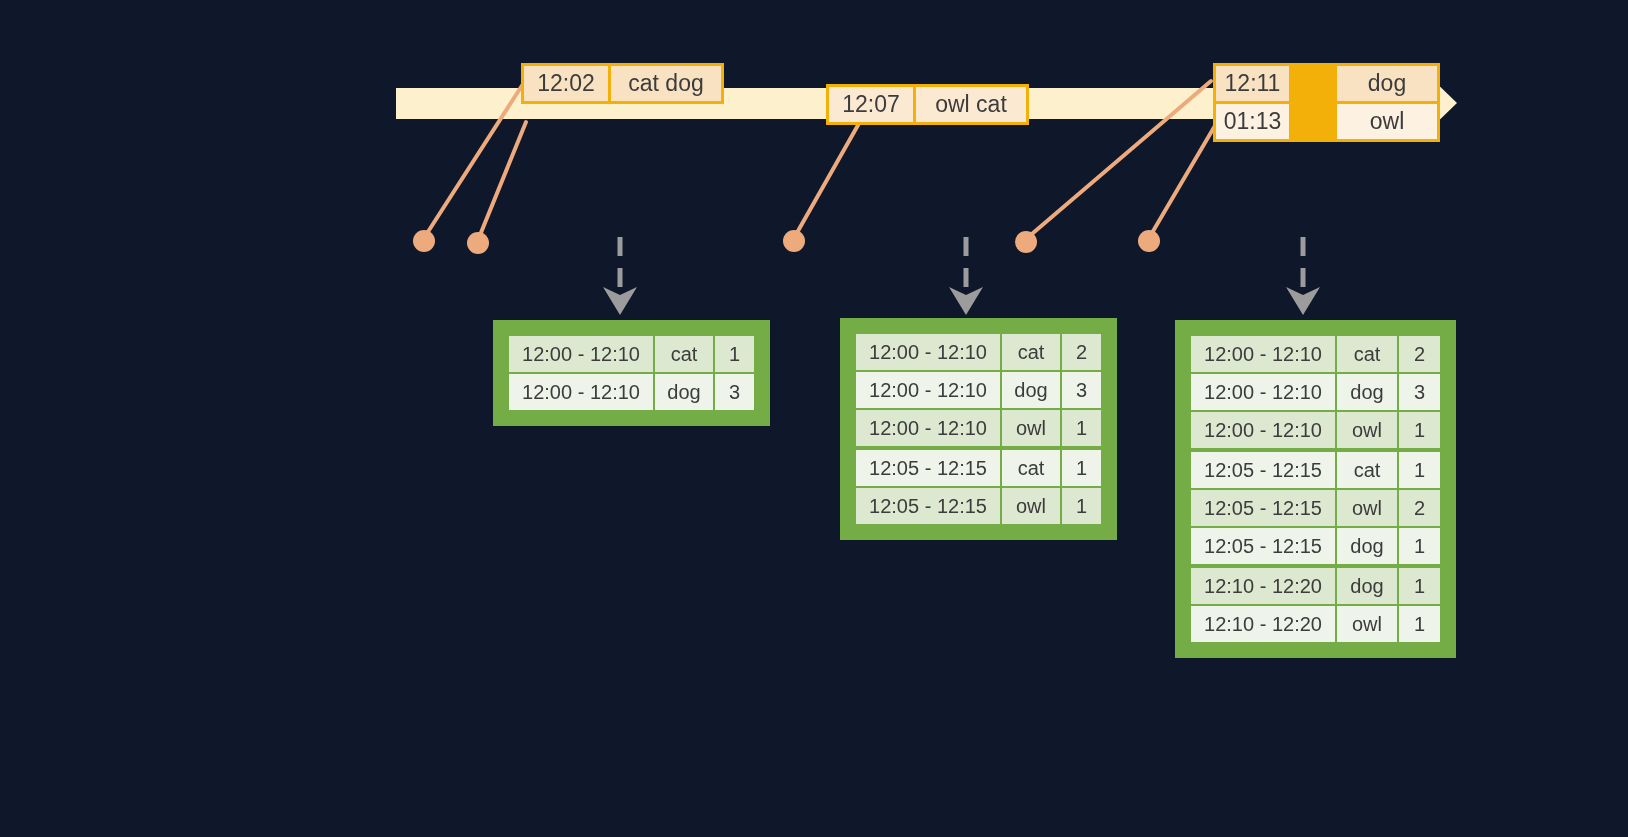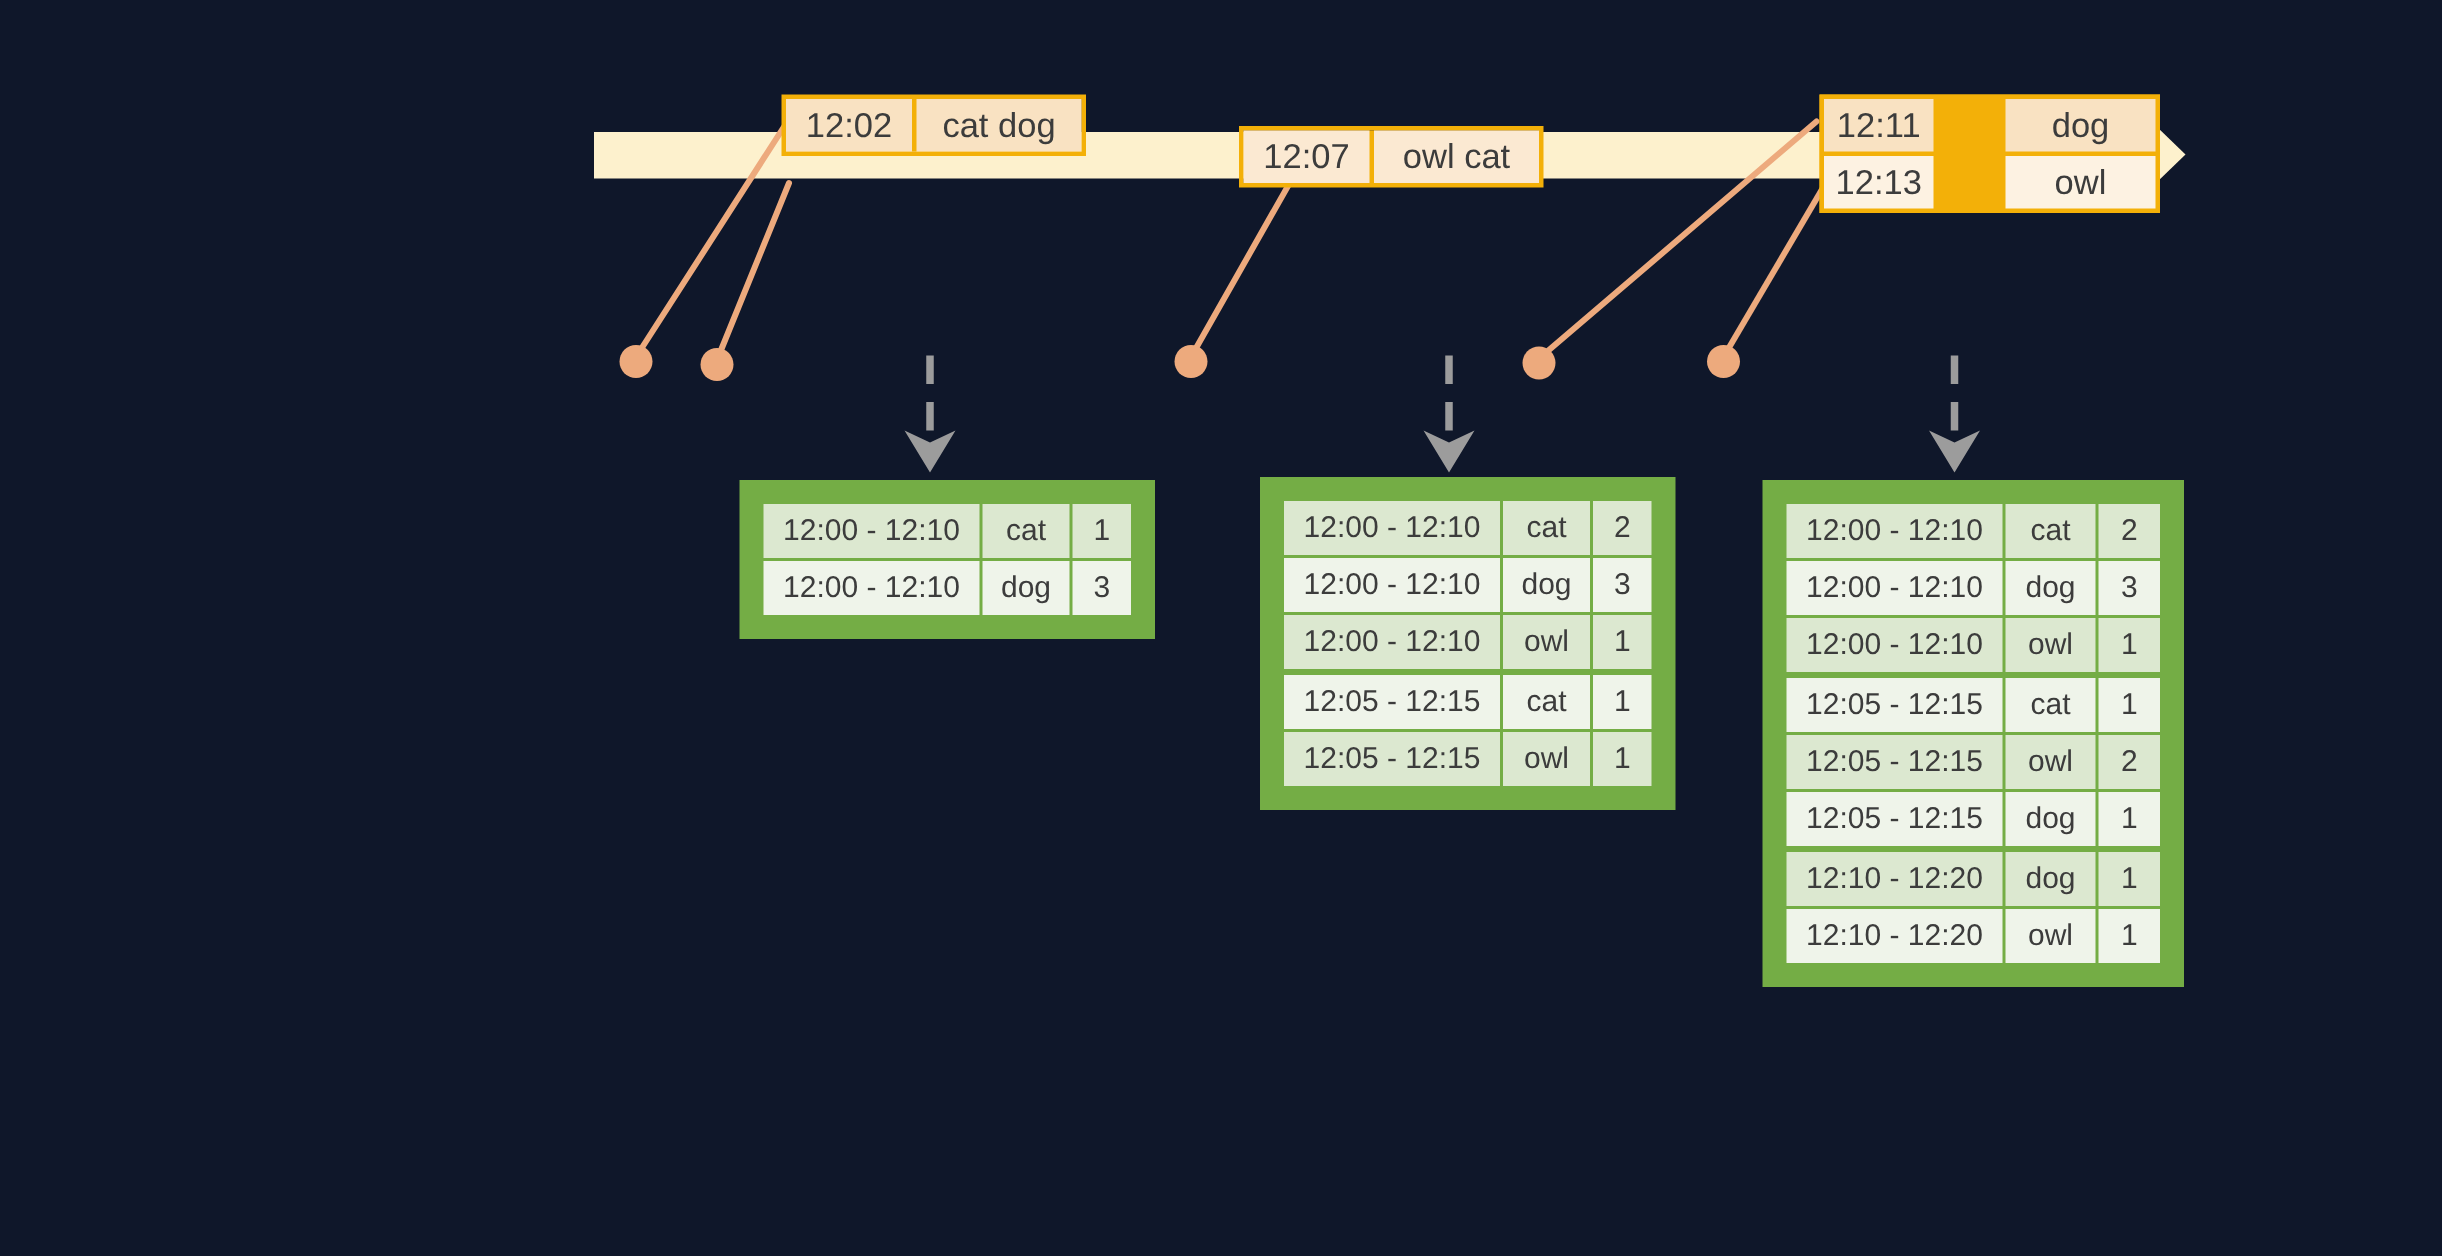--- a/index.html
+++ b/index.html
@@ -97,21 +97,21 @@
         <div class="e-cell fill-mid">12:07</div>
         <div class="e-cell fill-mid">owl cat</div>
       </div>
     </div>
   <div class="event-table" id="event-table-2" style="left:1213px;top:63px">
       <div class="e-row e-cols-c">
         <div class="e-cell fill-dark">12:11</div>
         <div class="e-cell fill-dark">dog</div>
       </div>
       <div class="e-row e-cols-c">
-        <div class="e-cell fill-light">12:13</div>
+        <div class="e-cell fill-light">01:13</div>
         <div class="e-cell fill-light">owl</div>
       </div>
     </div>
 
   <div class="result-table" id="result-table-0" style="left:493px;top:320px">
       <div class="r-row r-cols">
         <div class="r-cell r-dark">12:00 - 12:10</div>
         <div class="r-cell r-dark">cat</div>
         <div class="r-cell r-dark">1</div>
       </div>

